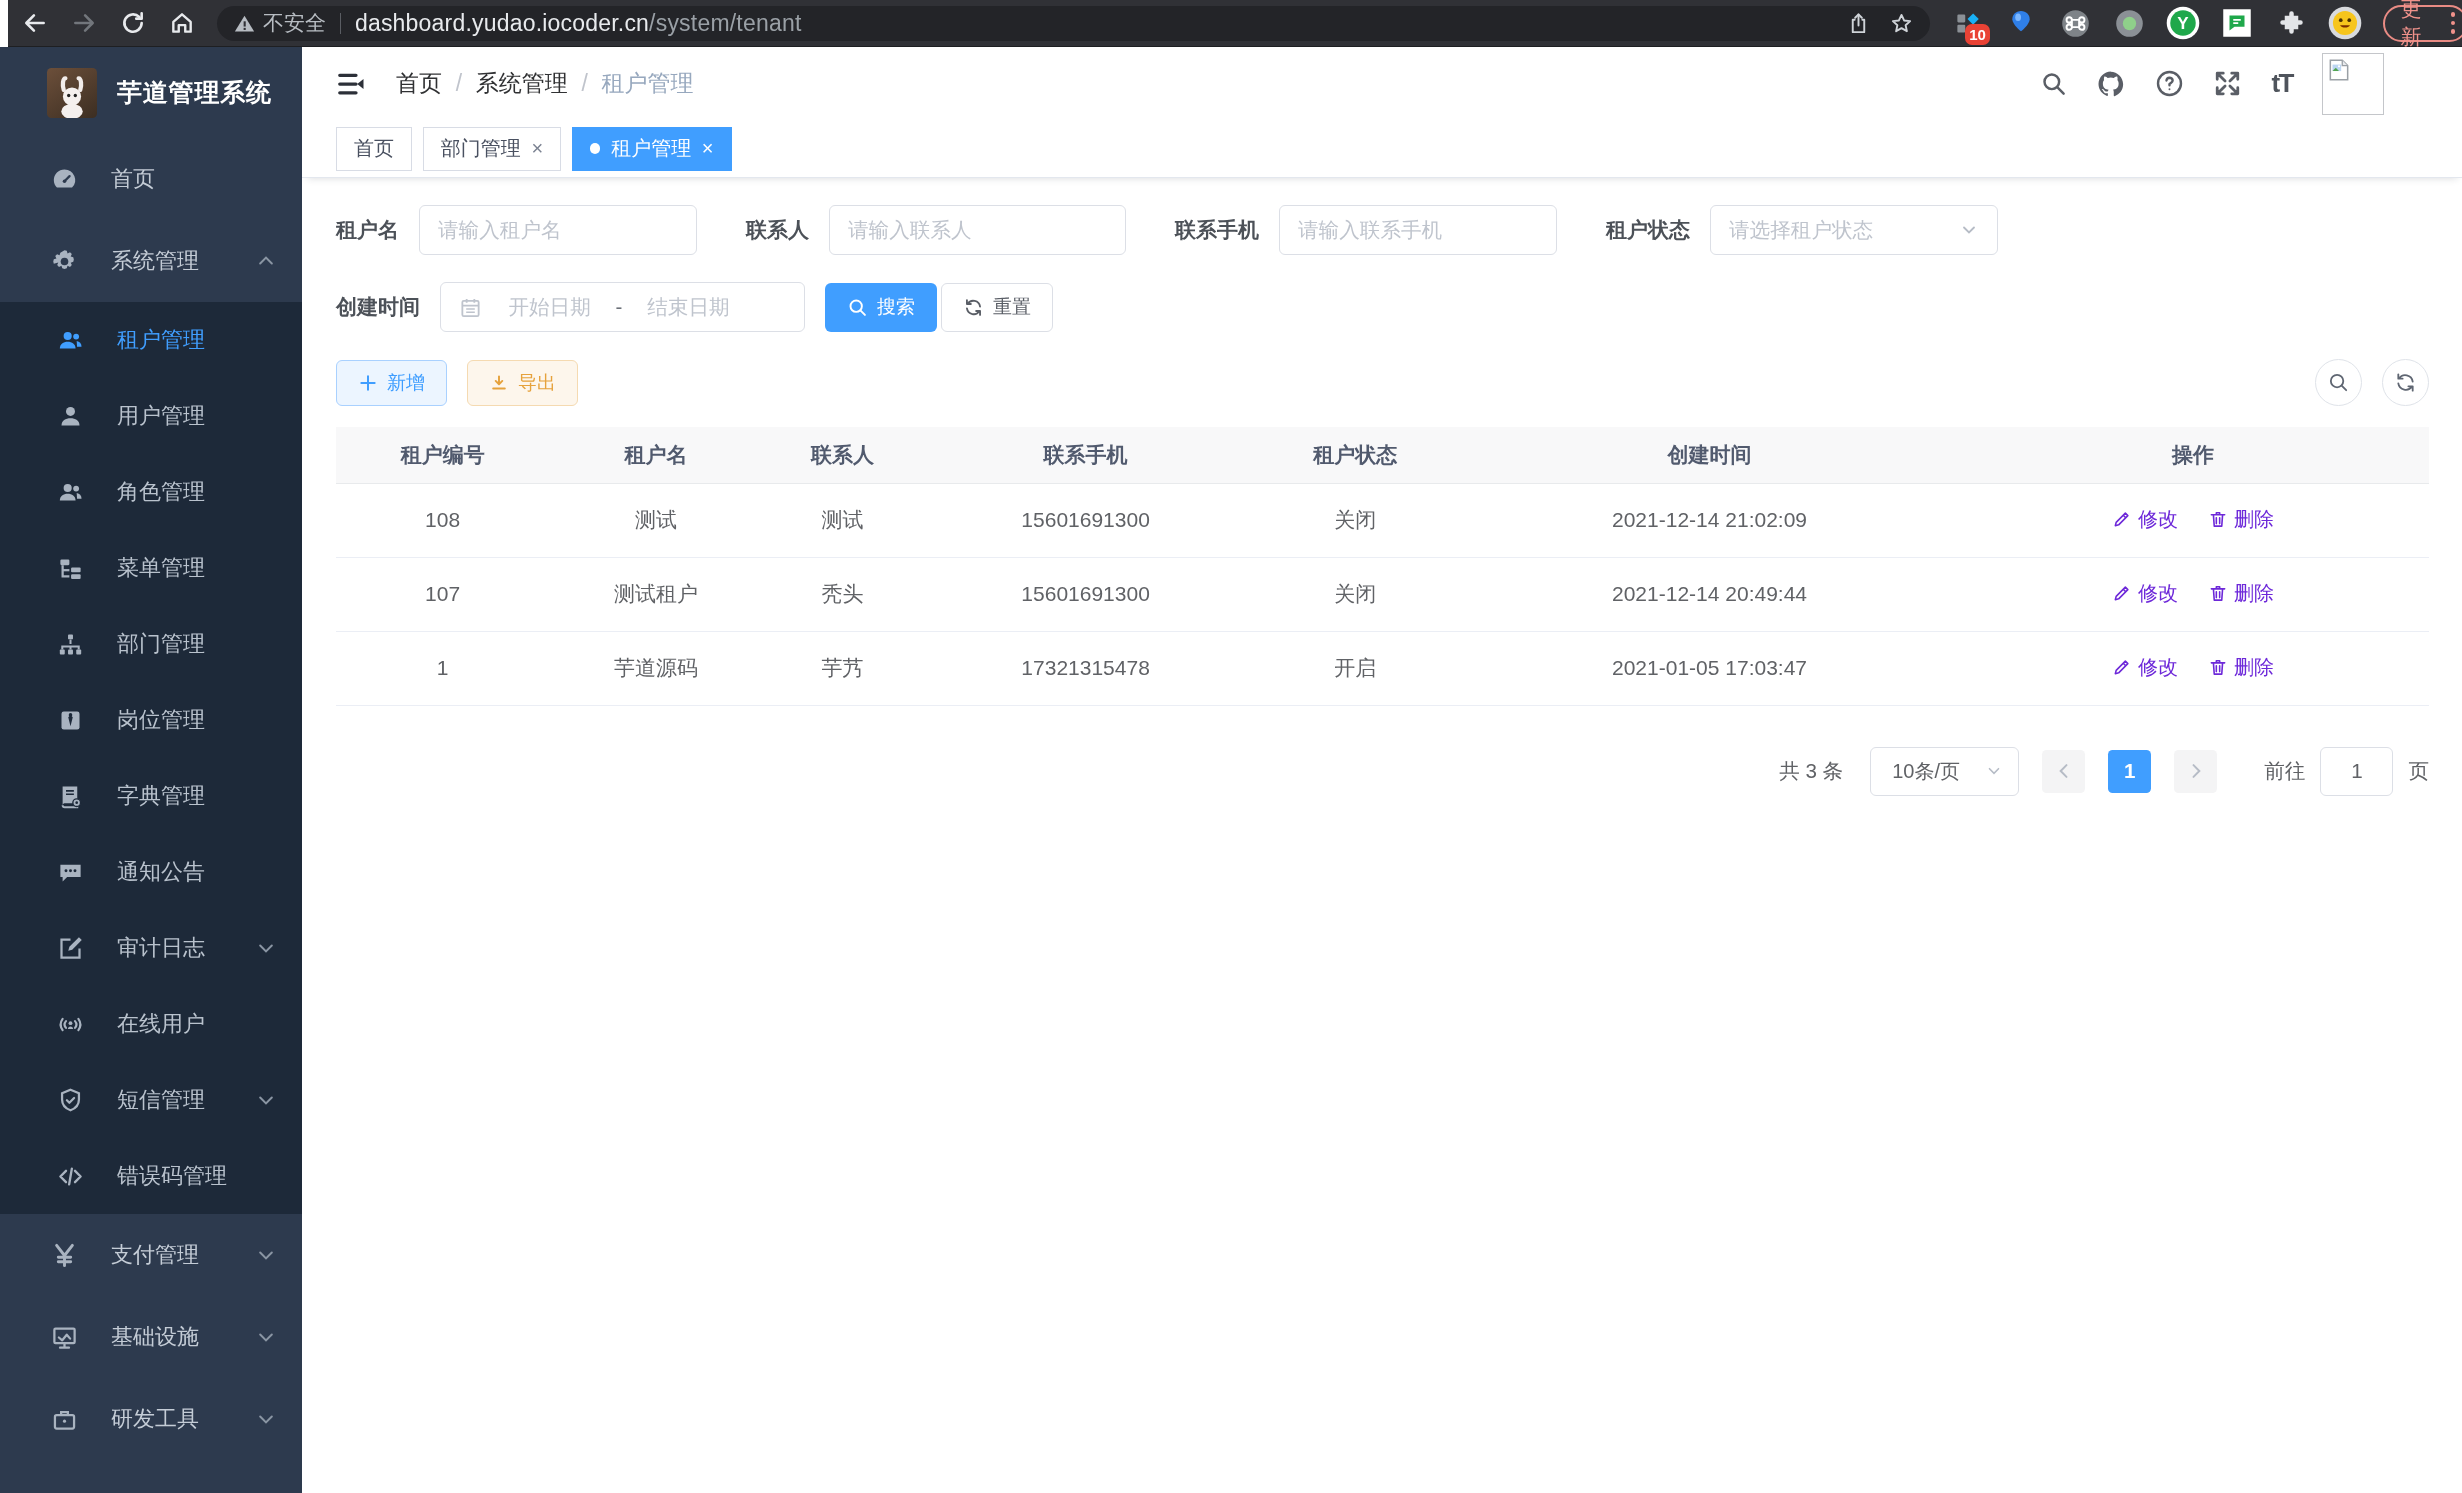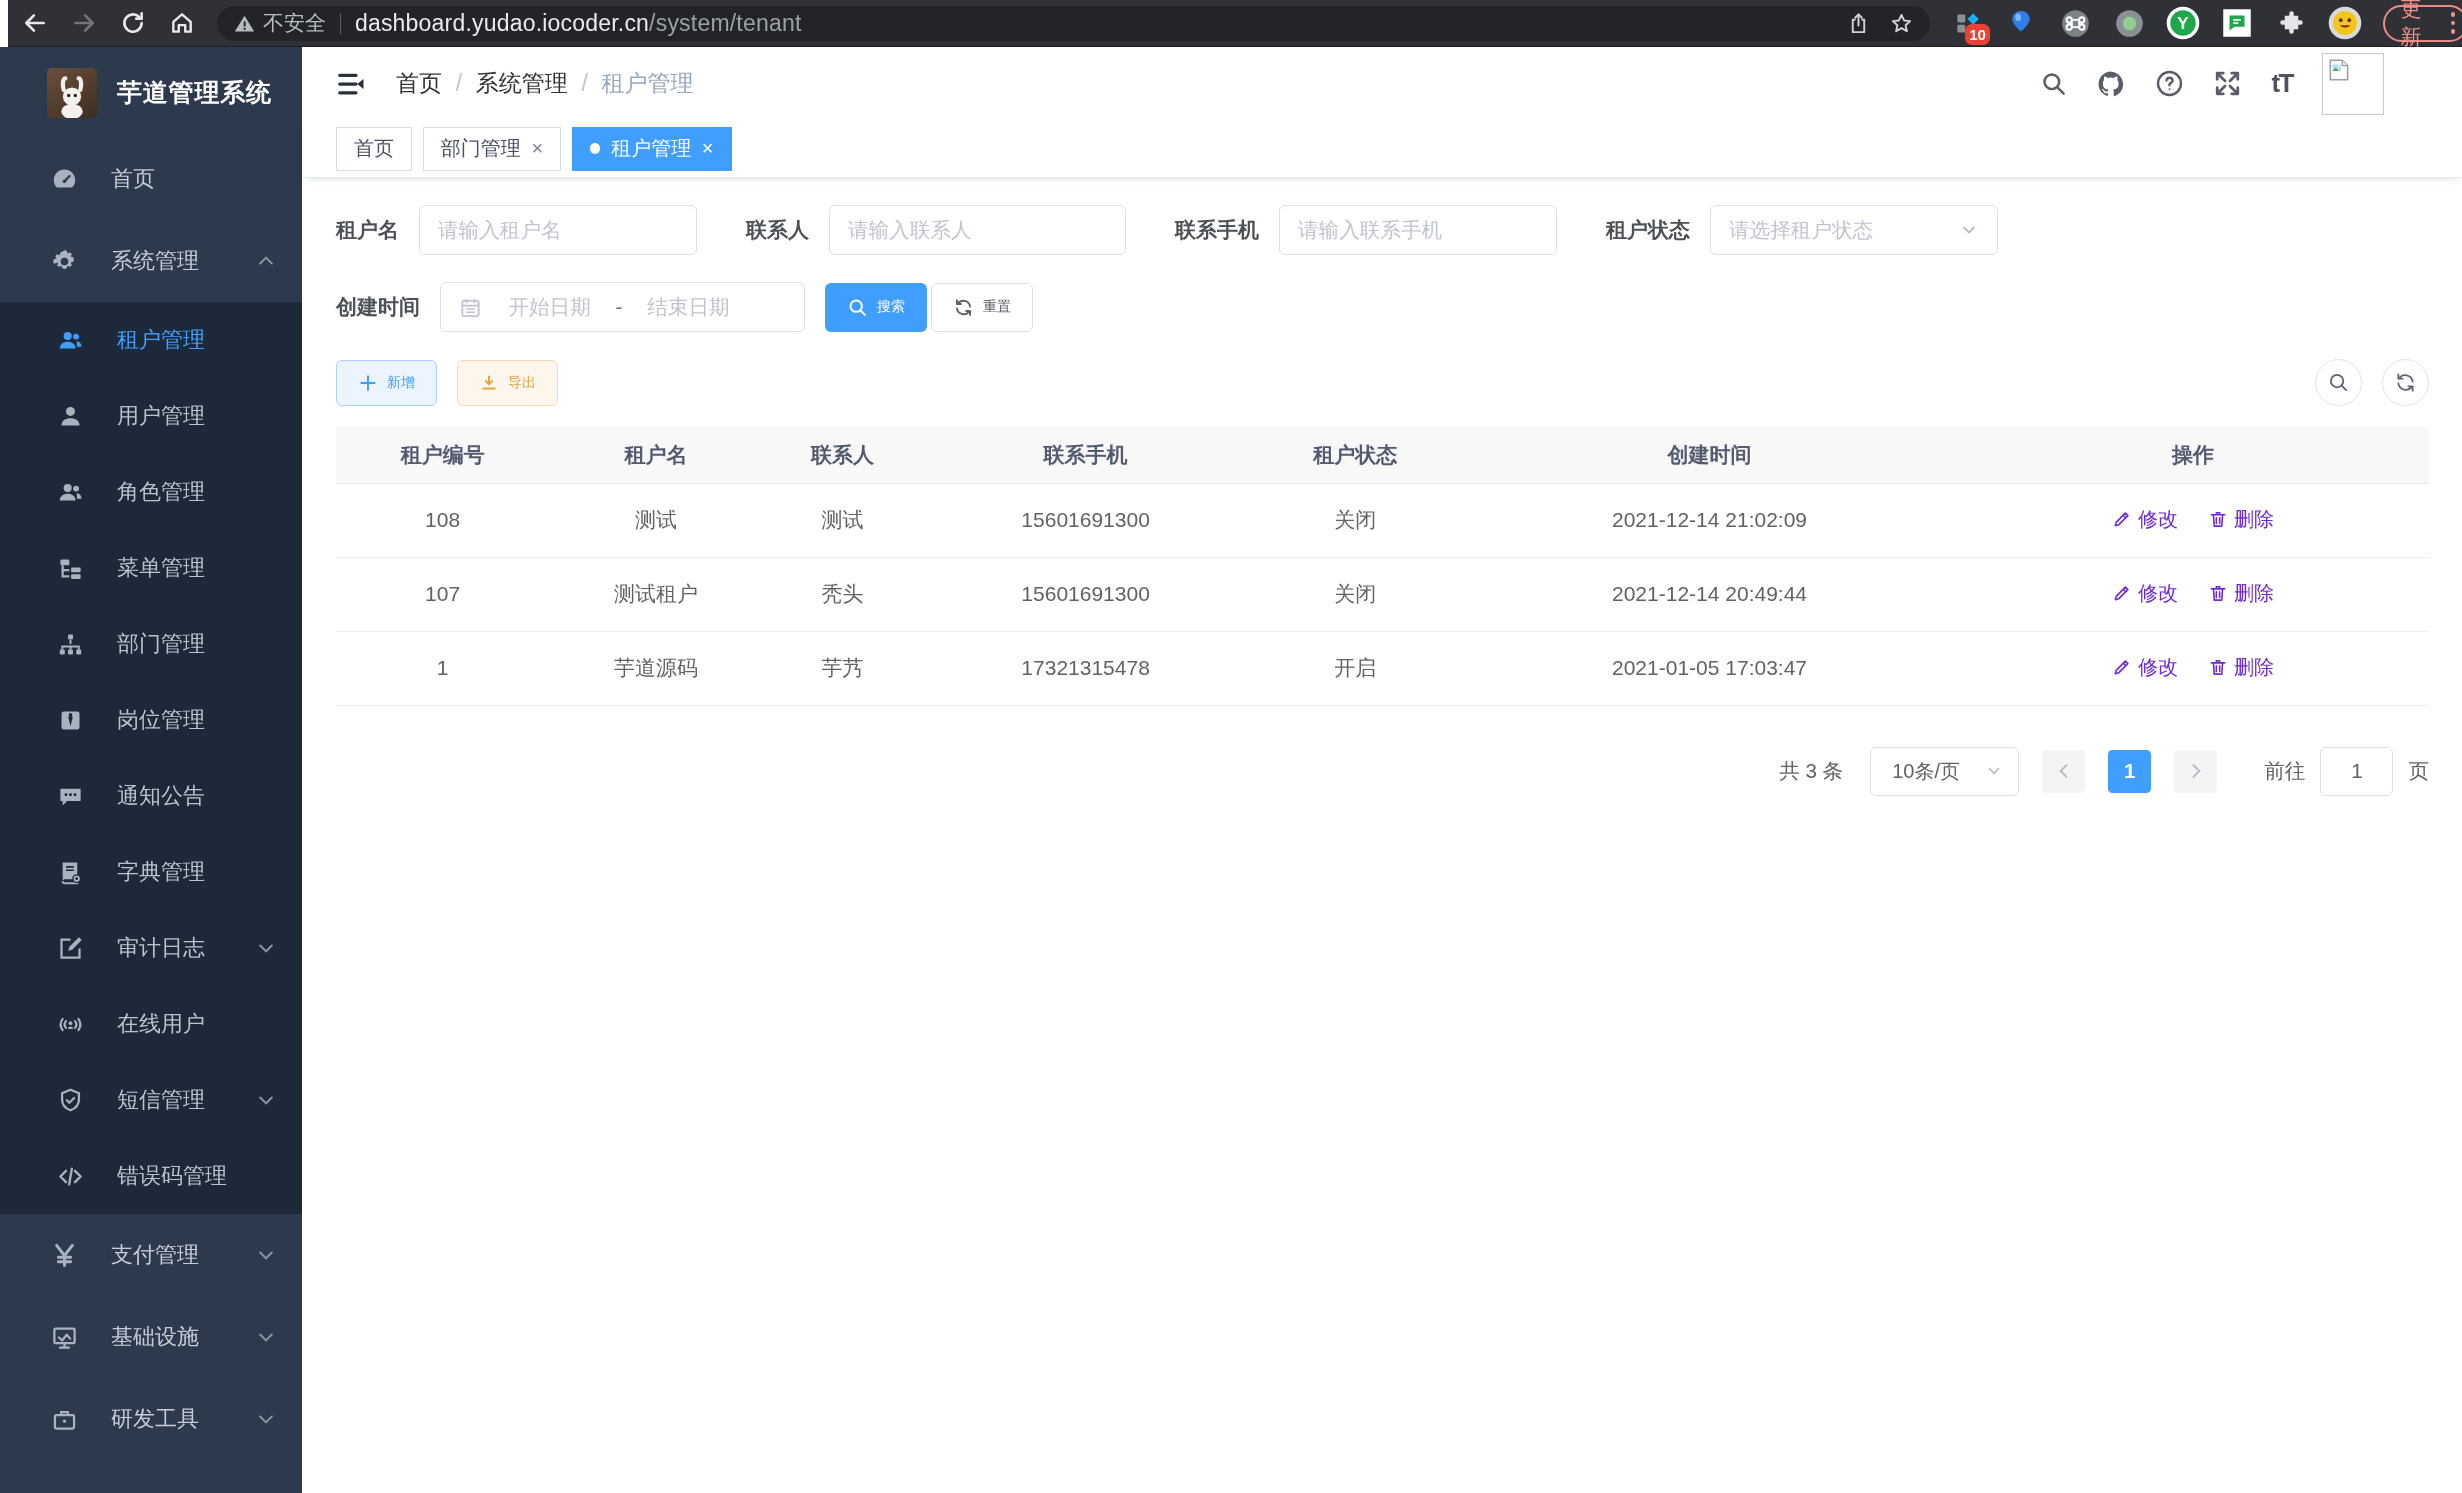--- a/index.html
+++ b/index.html
@@ -77,21 +77,21 @@
   .f-input { height:50px; border:1.5px solid #dcdfe6; border-radius:6px; background:#fff;
     display:flex; align-items:center; padding:0 18px; color:#303133; font-size:20.6px; }
   .f-input input { border:none; outline:none; width:100%; font-size:20.6px; color:#303133;
     font-family:inherit; background:transparent; }
   .f-input input::placeholder { color:#bfc4cd; }
   .ph { color:#bfc4cd; }
   .grp { display:flex; align-items:center; margin-right:49px; }
   .sel-arrow { margin-left:auto; color:#b6bcc6; display:flex; }
   .date-box { width:365px; gap:6px; }
   .date-box input { text-align:center; }
-  .btn { height:49px; border-radius:6px; font-size:14px; display:inline-flex; align-items:center;
+  .btn { height:49px; border-radius:6px; font-size:19px; display:inline-flex; align-items:center;
     justify-content:center; gap:9px; cursor:pointer; border:1.5px solid transparent; padding:0 21px; }
   .btn-primary { background:#409eff; color:#fff; }
   .btn-plain { background:#fff; border-color:#dcdfe6; color:#5a5e66; }
   .btn-add { background:#ecf5ff; border-color:#a9d1ff; color:#409eff; height:46px; }
   .btn-export { background:#fdf6ec; border-color:#f5dab1; color:#e6a23c; height:46px; }
   .toolbar-row { display:flex; align-items:center; margin:4.6px 0 21px 0; }
   .tool-circles { margin-left:auto; display:flex; gap:20px; }
   .circle-btn { width:47px; height:47px; border-radius:50%; border:1.5px solid #dfe3e9; color:#5f6672;
     display:flex; align-items:center; justify-content:center; background:#fff; cursor:pointer; }
 
@@ -341,39 +341,39 @@
             <rect x="4" y="4" width="16" height="16" rx="2" fill="currentColor"></rect>
             <path d="M12 7l2 2-2 8-2-8z" fill="#1d2939"></path>
             <circle cx="12" cy="7" r="1.6" fill="#1d2939"></circle>
           </svg>
       </span>
       <span class="mi-label">岗位管理</span>
     </div>
     <div class="menu-item">
       <span class="mi-icon">
         <svg width="27" height="27" viewBox="0 0 24 24">
-            <path d="M3 5h18v11H9l-4 4v-4H3z" fill="currentColor"></path>
-            <circle cx="8" cy="10.5" r="1.3" fill="#1d2939"></circle>
-            <circle cx="12" cy="10.5" r="1.3" fill="#1d2939"></circle>
-            <circle cx="16" cy="10.5" r="1.3" fill="#1d2939"></circle>
-          </svg>
-      </span>
-      <span class="mi-label">通知公告</span>
-    </div>
-    <div class="menu-item">
-      <span class="mi-icon">
-        <svg width="27" height="27" viewBox="0 0 24 24">
             <path d="M5 3h13v15H6.5A1.8 1.8 0 0 0 5 19.8z" fill="currentColor"></path>
             <path d="M5 19.8A1.8 1.8 0 0 0 6.8 21.5H18v-3.5" fill="none" stroke="currentColor" stroke-width="1.8"></path>
             <path d="M8 7h7M8 10h7" stroke="#1d2939" stroke-width="1.5"></path>
             <circle cx="17.5" cy="17.5" r="3.4" fill="currentColor" stroke="#1d2939" stroke-width="1.2"></circle>
             <circle cx="17.5" cy="17.5" r="1.2" fill="#1d2939"></circle>
           </svg>
       </span>
       <span class="mi-label">字典管理</span>
+    </div>
+    <div class="menu-item">
+      <span class="mi-icon">
+        <svg width="27" height="27" viewBox="0 0 24 24">
+            <path d="M3 5h18v11H9l-4 4v-4H3z" fill="currentColor"></path>
+            <circle cx="8" cy="10.5" r="1.3" fill="#1d2939"></circle>
+            <circle cx="12" cy="10.5" r="1.3" fill="#1d2939"></circle>
+            <circle cx="16" cy="10.5" r="1.3" fill="#1d2939"></circle>
+          </svg>
+      </span>
+      <span class="mi-label">通知公告</span>
     </div>
     <div class="menu-item">
       <span class="mi-icon">
         <svg width="27" height="27" viewBox="0 0 24 24" fill="none" stroke="currentColor" stroke-width="2">
             <path d="M20 12v8H4V4h8"></path>
             <path d="M10 14l1-3.5L19.5 2 22 4.5 13.5 13z" fill="currentColor" stroke="none"></path>
           </svg>
       </span>
       <span class="mi-label">审计日志</span>
       <span class="mi-arrow">

